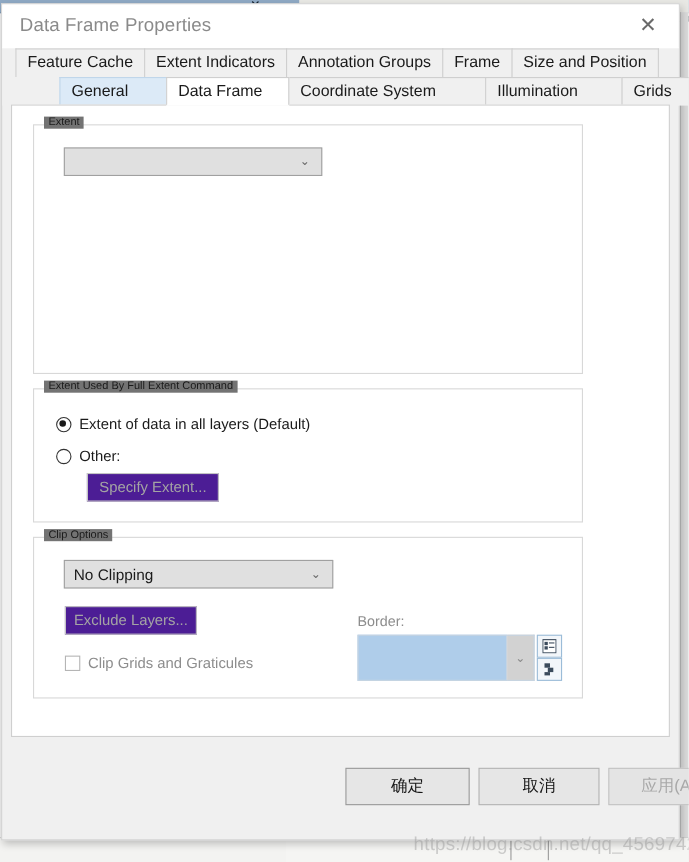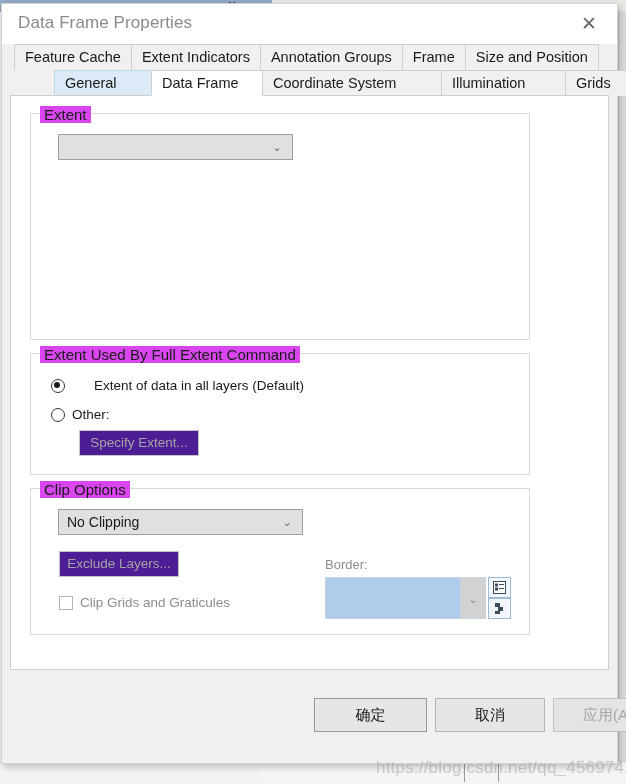--- a/index.html
+++ b/index.html
@@ -202,23 +202,23 @@
   
   .groupbox {
     position: absolute;
     border: 1px solid #d8d8d8;
     box-sizing: border-box;
   }
   .groupbox > .legend {
     position: absolute;
     left: 9px;
     top: -8px;
-    background: #d946ef;
+    background: #737373;
     padding: 0 4px;
-    font-size: 15px;
+    font-size: 10px;
     color: #1a1a1a;
     white-space: nowrap;
   }
 
   #group-extent { left: 19px; top: 17px; width: 500px; height: 227px; }
   #group-fullextent { left: 19px; top: 257px; width: 500px; height: 122px; }
   #group-clip { left: 19px; top: 392px; width: 500px; height: 147px; }
 
   
   .combo {
@@ -269,21 +269,21 @@
   .radio.checked::after {
     content: "";
     position: absolute;
     left: 2.4px; top: 2.4px;
     width: 6px; height: 6px;
     border-radius: 50%;
     background: #1a1a1a;
   }
   .radio-label { font-size: 13.5px; color: #1a1a1a; white-space: nowrap; }
 
-  #radio-default { left: 20px; top: 24px; gap: 22px; }
+  #radio-default { left: 20px; top: 24px; }
   #radio-other   { left: 20px; top: 53px; }
 
   .btn {
     position: absolute;
     background: #e0e0e0;
     border: 1px solid #bdbdbd;
     box-sizing: border-box;
     text-align: center;
     font-size: 13.5px;
     color: #1a1a1a;

